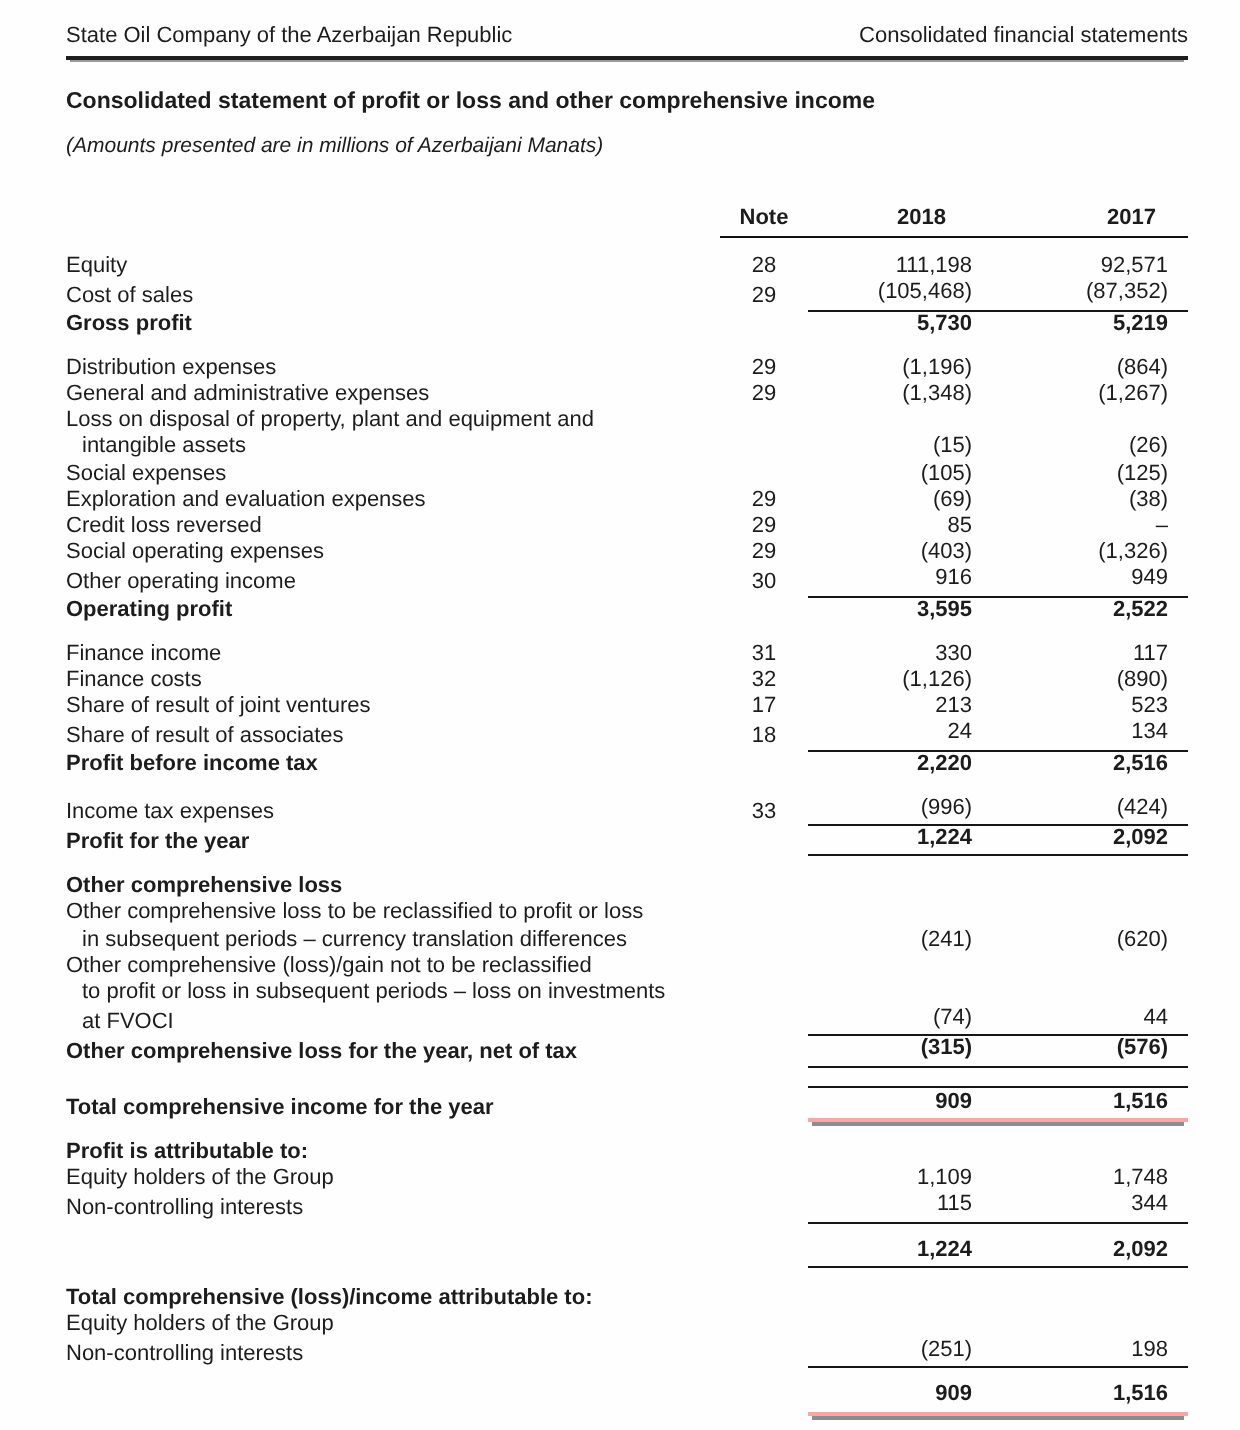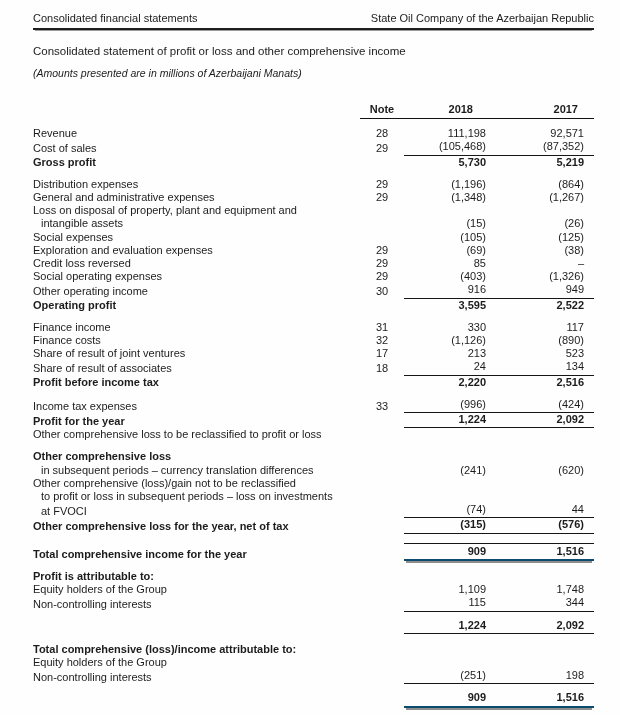--- a/index.html
+++ b/index.html
@@ -16,21 +16,21 @@
   }
   .doc-header {
     display:flex; justify-content:space-between;
     font-size:11px; line-height:13px;
     padding-bottom:3px;
     border-bottom:2px solid #1e1e1e;
     box-shadow:0 3px 0 -2px #9a9a9a;
   }
   .doc-title {
     margin-top:14px;
-    font-size:11.5px; font-weight:normal; line-height:14px;
+    font-size:11.5px; font-weight:bold; line-height:14px;
   }
   .doc-subtitle {
     margin-top:9px;
     font-size:10.5px; font-style:italic; line-height:13px;
   }
   .table { margin-top:23px; font-size:11px; }
   .row { display:flex; align-items:flex-end; line-height:13.2px; }
   .row.bold { font-weight:bold; }
   .row.space-before { margin-top:9px; }
   .row.small-space-before { margin-top:7px; }
@@ -45,52 +45,52 @@
   
   .header-row { font-weight:bold; }
   .header-row .right-sec { border-bottom:1.5px solid #111; padding-bottom:2px; }
   .header-row .num.a { padding-right:26px; }
   .header-row .num.b { padding-right:16px; }
   .header-row + .rows-host { margin-top:8px; }
   
   .nums.rule-below { border-bottom:1.5px solid #161616; padding-bottom:1px; }
   .nums.rule-above { border-top:1.5px solid #161616; padding-top:1px; }
   .nums.thick-rule-below {
-    border-bottom:2px solid #0c4a6e;
+    border-bottom:2px solid #fca5a5;
     padding-bottom:1px;
     box-shadow:0 4px 0 -2px #8d8d8d;
     align-items:flex-end;
   }
 </style>
 </head>
 <body>
 
 <div class="page">
   <div class="doc-header">
+    <span>State Oil Company of the Azerbaijan Republic</span>
     <span>Consolidated financial statements</span>
-    <span>State Oil Company of the Azerbaijan Republic</span>
   </div>
 
   <div class="doc-title">Consolidated statement of profit or loss and other comprehensive income</div>
   <div class="doc-subtitle">(Amounts presented are in millions of Azerbaijani Manats)</div>
 
   <div class="table">
     <div class="row header-row">
       <div class="label"></div>
       <div class="right-sec">
         <div class="note">Note</div>
         <div class="nums">
           <div class="num a">2018</div>
           <div class="num b">2017</div>
         </div>
       </div>
     </div>
     <div class="rows-host" id="rows">
         <div class="row">
-          <div class="label">Revenue</div>
+          <div class="label">Equity</div>
           <div class="right-sec">
             <div class="note">28</div>
             <div class="nums">
               <div class="num a">111,198</div>
               <div class="num b">92,571</div>
             </div>
           </div>
         </div>
         <div class="row">
           <div class="label">Cost of sales</div>
@@ -275,32 +275,32 @@
         <div class="row bold">
           <div class="label">Profit for the year</div>
           <div class="right-sec">
             <div class="note"></div>
             <div class="nums rule-below">
               <div class="num a">1,224</div>
               <div class="num b">2,092</div>
             </div>
           </div>
         </div>
-        <div class="row">
-          <div class="label">Other comprehensive loss to be reclassified to profit or loss</div>
-          <div class="right-sec">
-            <div class="note"></div>
-            <div class="nums">
-              <div class="num a"></div>
-              <div class="num b"></div>
-            </div>
-          </div>
-        </div>
         <div class="row bold space-before">
           <div class="label">Other comprehensive loss</div>
+          <div class="right-sec">
+            <div class="note"></div>
+            <div class="nums">
+              <div class="num a"></div>
+              <div class="num b"></div>
+            </div>
+          </div>
+        </div>
+        <div class="row">
+          <div class="label">Other comprehensive loss to be reclassified to profit or loss</div>
           <div class="right-sec">
             <div class="note"></div>
             <div class="nums">
               <div class="num a"></div>
               <div class="num b"></div>
             </div>
           </div>
         </div>
         <div class="row">
           <div class="label indent">in subsequent periods – currency translation differences</div>

